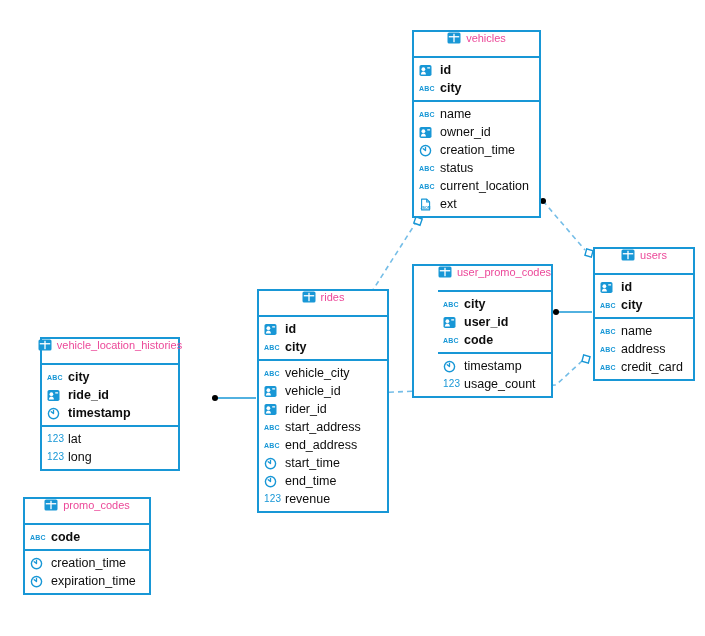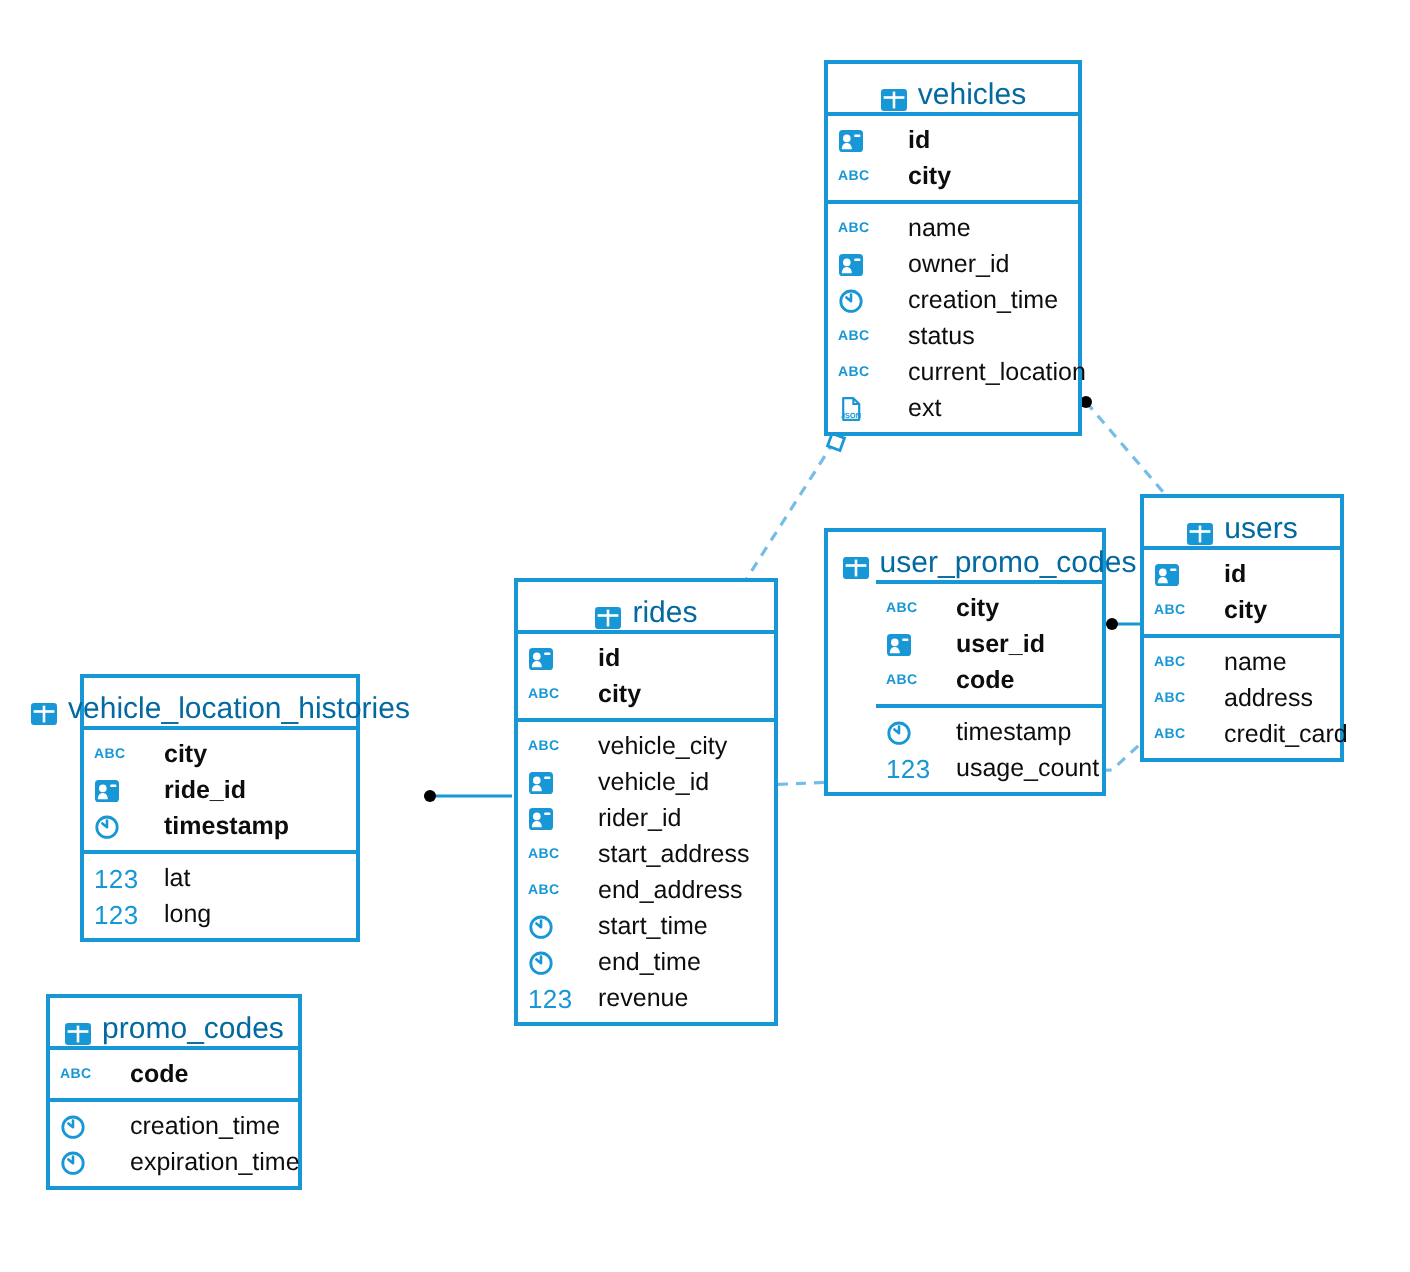--- a/index.html
+++ b/index.html
@@ -6,37 +6,37 @@
   .canvas{
     position:relative;width:705px;height:636px;background:#ffffff;
     font-family:"Liberation Sans",sans-serif;overflow:hidden;
   }
   #connectors{position:absolute;left:0;top:0;z-index:0;}
   .tbl{
     position:absolute;z-index:1;background:#ffffff;
     border:2px solid #1897d6;box-sizing:border-box;
   }
   .hdr{
-    display:flex;align-items:flex-end;justify-content:center;gap:5px;
+    display:flex;align-items:flex-start;justify-content:center;gap:5px;
     height:24px;border-bottom:2px solid #1897d6;
-    font-size:15px;color:#0369a1;white-space:nowrap;
+    font-size:11px;color:#ec4899;white-space:nowrap;
   }
   .sec{padding:3px 0;}
   .sec.pk{border-bottom:2px solid #1897d6;}
   .row{
-    display:flex;align-items:center;gap:18px;height:18px;
+    display:flex;align-items:center;gap:4px;height:18px;
     padding:0 5px;font-size:12.5px;color:#0d0d0d;white-space:nowrap;
   }
   .sec.pk .row{font-weight:700;}
   .icn{flex:0 0 17px;width:17px;display:flex;align-items:center;}
   .ticon{
     font-size:7px;font-weight:700;color:#1897d6;letter-spacing:.2px;
     line-height:1;display:inline-block;
   }
-  .ticon.num{font-weight:500;font-size:13px;}
+  .ticon.num{font-weight:500;font-size:10px;}
 </style>
 </head>
 <body>
 
 <div class="canvas">
   <svg id="connectors" width="705" height="636" viewBox="0 0 705 636">
       <g>
         <polyline points="371,293 415,224" fill="none" stroke="#74bde7" stroke-width="1.6" stroke-dasharray="5 4"></polyline>
         <circle cx="371" cy="293" r="3" fill="#000000"></circle>
         <rect x="414.7" y="217.7" width="6.6" height="6.6" fill="#fff" stroke="#1897d6" stroke-width="1.4" transform="rotate(20 418 221)"></rect>
@@ -189,21 +189,21 @@
             <span>timestamp</span>
           </div>
           <div class="row">
             <span class="icn">
               <span class="ticon num">123</span>
             </span>
             <span>usage_count</span>
           </div>
         </div>
       </div>
-      <div class="tbl" style="left: 570px; top: 247px; width: 102px;">
+      <div class="tbl" style="left: 593px; top: 247px; width: 102px;">
         <div class="hdr">
           <span class="icn" style="flex:0 0 14px">
             <svg width="14" height="12" viewBox="0 0 14 12">
               <rect x="0.5" y="0.5" width="13" height="11" rx="1.6" fill="#1897d6"></rect>
               <rect x="1.8" y="4.1" width="10.4" height="1.3" fill="#fff"></rect>
               <rect x="6.35" y="1.8" width="1.3" height="8.4" fill="#fff"></rect>
             </svg>
           </span>
           <span>users</span>
         </div>

